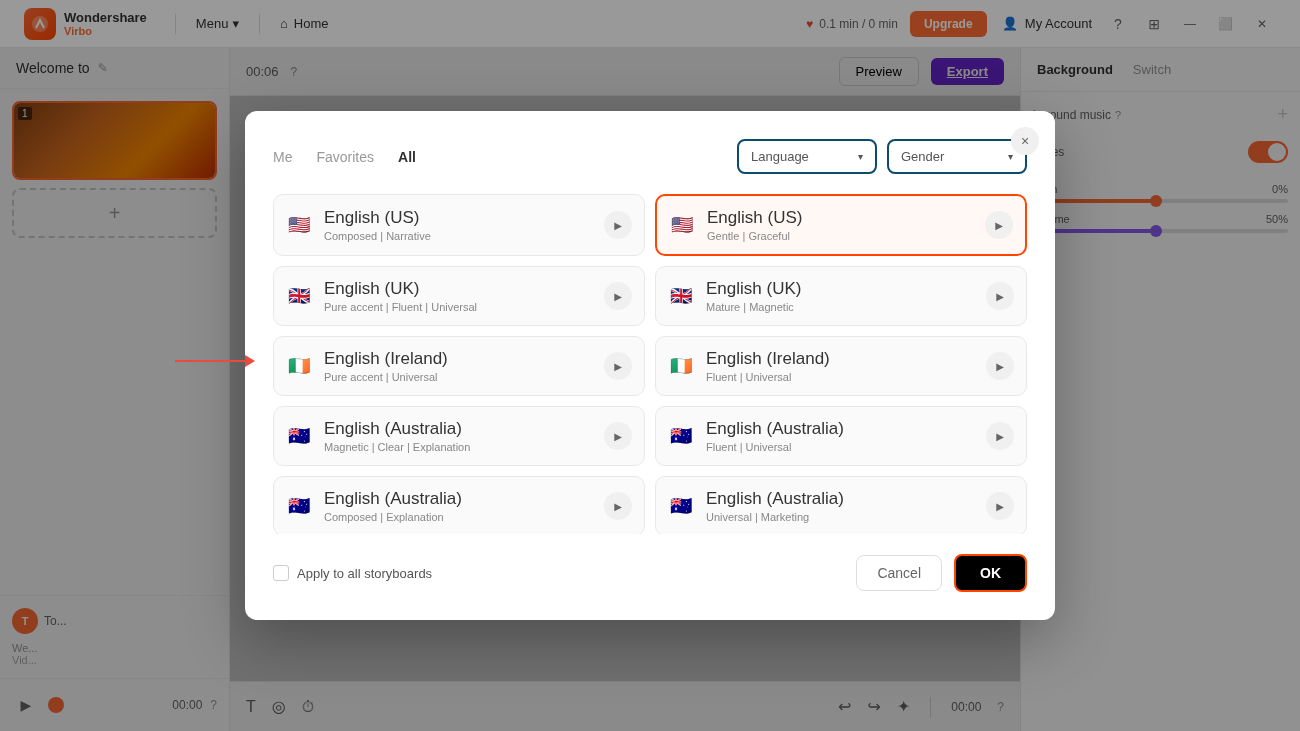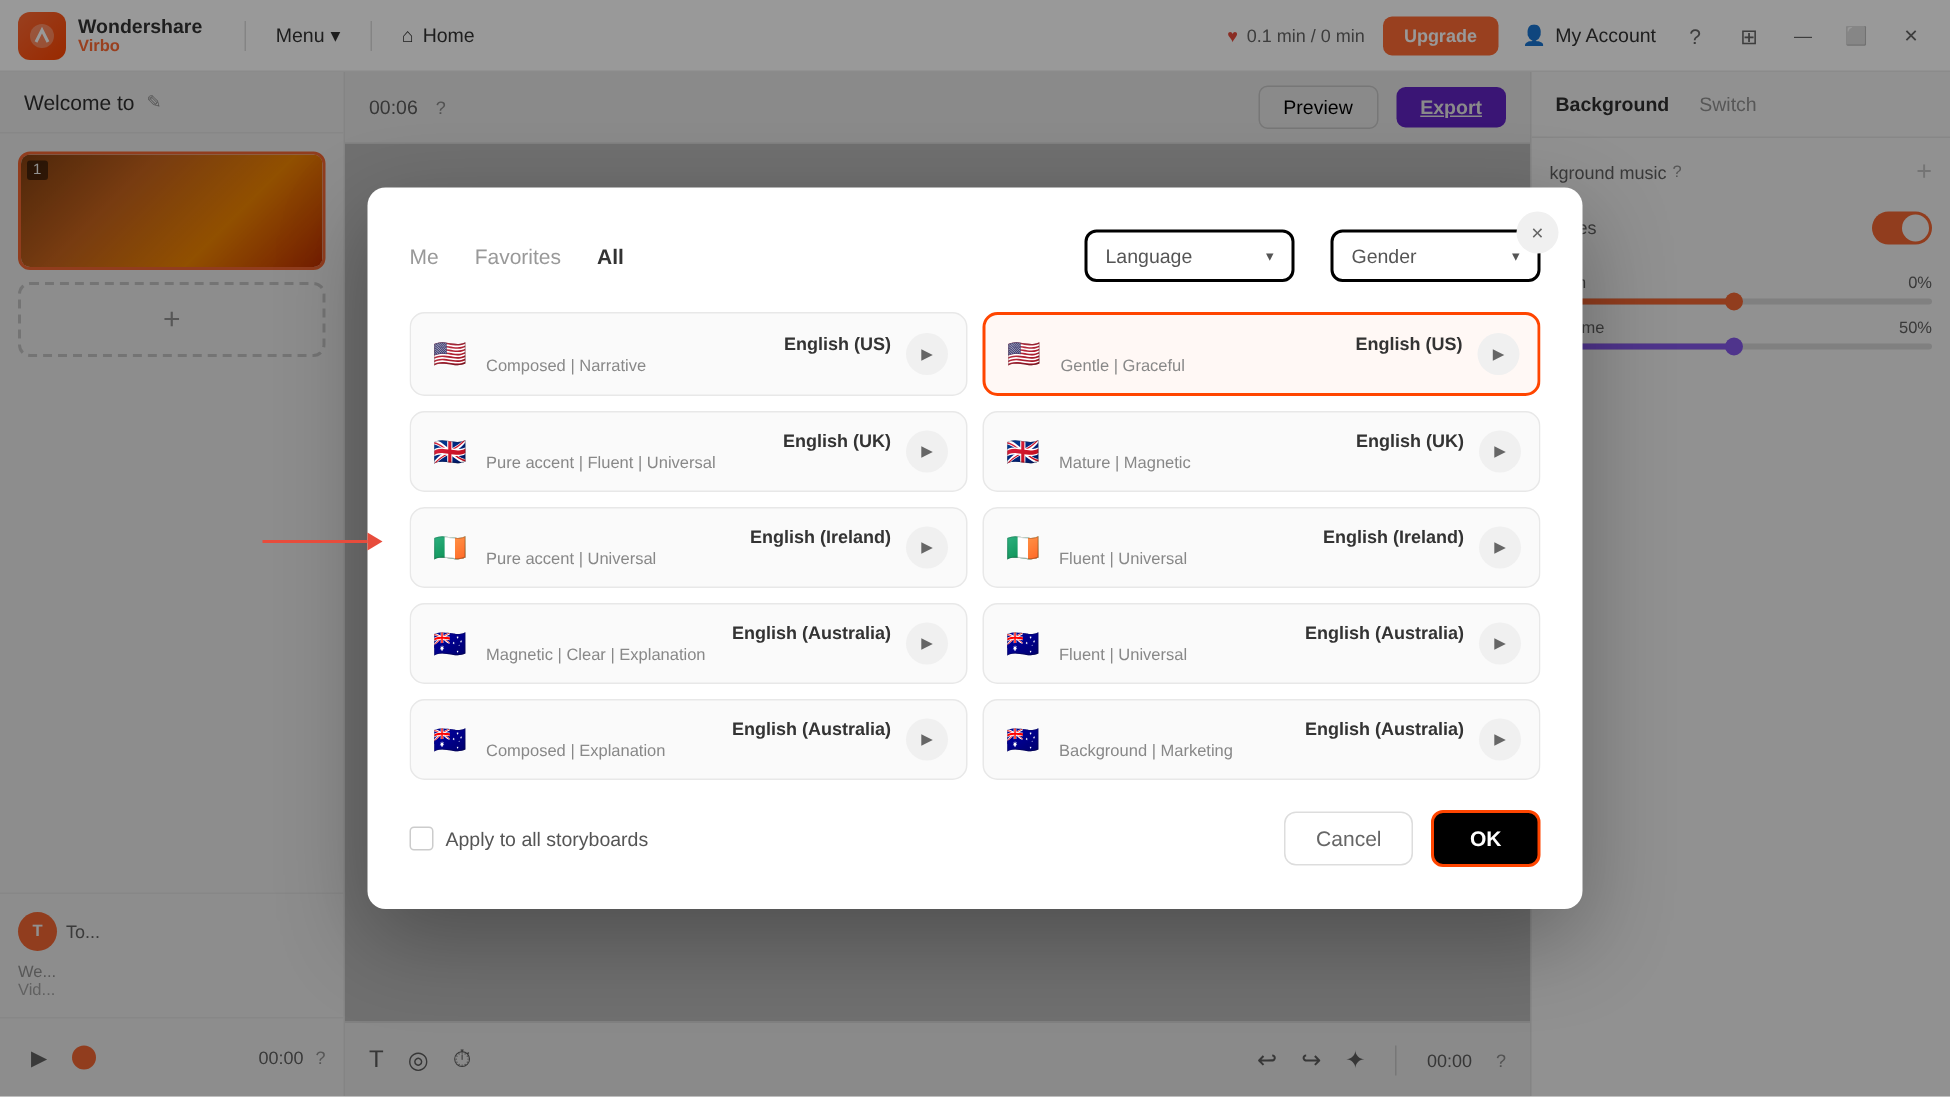--- a/index.html
+++ b/index.html
@@ -2,21 +2,21 @@
 <html><head>
   <meta charset="utf-8">
   <style>
     * { box-sizing: border-box; margin: 0; padding: 0; }
     body { font-family: -apple-system, BlinkMacSystemFont, 'Segoe UI', sans-serif; background: #f0f0f0; width: 1300px; height: 731px; overflow: hidden; position: relative; }
 
     
     .app-bg { width: 1300px; height: 731px; background: #f5f5f5; position: relative; }
 
     
-    .titlebar { height: 48px; background: #fff; display: flex; align-items: center; padding: 0 12px; border-bottom: 1px solid #e8e8e8; position: relative; z-index: 1; }
+    .titlebar { height: 48px; background: #fff; display: flex; align-items: center; padding: 0 24px; border-bottom: 1px solid #e8e8e8; position: relative; z-index: 1; }
     .logo-area { display: flex; align-items: center; gap: 8px; margin-right: 16px; }
     .logo-icon { width: 32px; height: 32px; background: linear-gradient(135deg, #ff6b35, #ff4500); border-radius: 8px; display: flex; align-items: center; justify-content: center; color: white; font-size: 14px; font-weight: bold; }
     .logo-text { font-size: 13px; font-weight: 600; color: #333; line-height: 1.2; }
     .logo-sub { font-size: 11px; color: #ff6b35; font-weight: 600; }
     .divider-v { width: 1px; height: 20px; background: #ddd; margin: 0 12px; }
     .menu-btn { display: flex; align-items: center; gap: 4px; font-size: 13px; color: #333; cursor: pointer; padding: 4px 8px; border-radius: 4px; }
     .home-btn { display: flex; align-items: center; gap: 6px; font-size: 13px; color: #333; cursor: pointer; padding: 4px 8px; }
     .spacer { flex: 1; }
     .time-info { display: flex; align-items: center; gap: 6px; font-size: 12px; color: #666; margin-right: 12px; }
     .heart-icon { color: #e74c3c; }
@@ -70,31 +70,31 @@
     .overlay { position: absolute; top: 0; left: 0; width: 1300px; height: 731px; background: rgba(0,0,0,0.4); z-index: 100; display: flex; align-items: center; justify-content: center; }
 
     
     .modal { background: #fff; border-radius: 12px; width: 810px; max-height: 640px; position: relative; box-shadow: 0 20px 60px rgba(0,0,0,0.3); padding: 28px; }
     .modal-close { position: absolute; top: 16px; right: 16px; width: 28px; height: 28px; border-radius: 50%; border: none; background: #f0f0f0; cursor: pointer; display: flex; align-items: center; justify-content: center; font-size: 14px; color: #666; }
     .modal-title { font-size: 18px; font-weight: 600; color: #333; margin-bottom: 20px; }
     .modal-tabs { display: flex; gap: 24px; margin-bottom: 20px; align-items: center; }
     .modal-tab { font-size: 14px; color: #999; cursor: pointer; }
     .modal-tab.active { font-size: 14px; color: #333; font-weight: 600; }
     .filter-area { margin-left: auto; display: flex; gap: 10px; }
-    .filter-select { display: flex; align-items: center; gap: 6px; border: 2px solid #000000; border-radius: 8px; padding: 8px 12px; font-size: 13px; color: #555; cursor: pointer; min-width: 140px; margin-left: 14px; }
+    .filter-select { display: flex; align-items: center; gap: 6px; border: 2px solid #0c4a6e; border-radius: 8px; padding: 8px 12px; font-size: 13px; color: #555; cursor: pointer; min-width: 140px; }
     .filter-select-inner { flex: 1; }
     .chevron-icon { color: #555; font-size: 10px; }
 
     
     .voice-grid { display: grid; grid-template-columns: 1fr 1fr; gap: 10px; max-height: 340px; overflow-y: auto; margin-bottom: 20px; }
     .voice-card { display: flex; align-items: center; gap: 10px; border: 1px solid #e8e8e8; border-radius: 10px; padding: 12px; cursor: pointer; background: #fafafa; }
     .voice-card.selected { border: 2px solid #ff4500; background: #fff8f5; }
     .flag { width: 28px; height: 20px; border-radius: 3px; display: flex; align-items: center; justify-content: center; font-size: 18px; }
     .voice-info { flex: 1; }
-    .voice-name { font-size: 12px; font-weight: 700; color: #333; text-align: right; }
+    .voice-name { font-size: 17px; font-weight: 400; color: #333; }
     .voice-desc { font-size: 11px; color: #888; margin-top: 2px; }
     .play-btn { width: 28px; height: 28px; border-radius: 50%; background: #f0f0f0; display: flex; align-items: center; justify-content: center; cursor: pointer; border: none; color: #666; font-size: 10px; }
 
     
     .red-arrow { position: absolute; left: 175px; top: 355px; z-index: 200; display: flex; align-items: center; }
     .arrow-line { width: 70px; height: 2px; background: #e74c3c; }
     .arrow-head { width: 0; height: 0; border-top: 6px solid transparent; border-bottom: 6px solid transparent; border-left: 10px solid #e74c3c; }
 
     
     .modal-footer { display: flex; align-items: center; gap: 12px; }
@@ -359,21 +359,21 @@
       <div class="voice-info">
         <div class="voice-name">English (Australia)</div>
         <div class="voice-desc">Composed | Explanation</div>
       </div>
       <button class="play-btn">▶</button>
     </div>
           <div class="voice-card">
       <div class="flag">🇦🇺</div>
       <div class="voice-info">
         <div class="voice-name">English (Australia)</div>
-        <div class="voice-desc">Background | Marketing</div>
+        <div class="voice-desc">Universal | Marketing</div>
       </div>
       <button class="play-btn">▶</button>
     </div>
         </div>
 
       <div class="modal-footer">
         <label class="checkbox-label">
           <div class="checkbox"></div>
           <span>Apply to all storyboards</span>
         </label>

